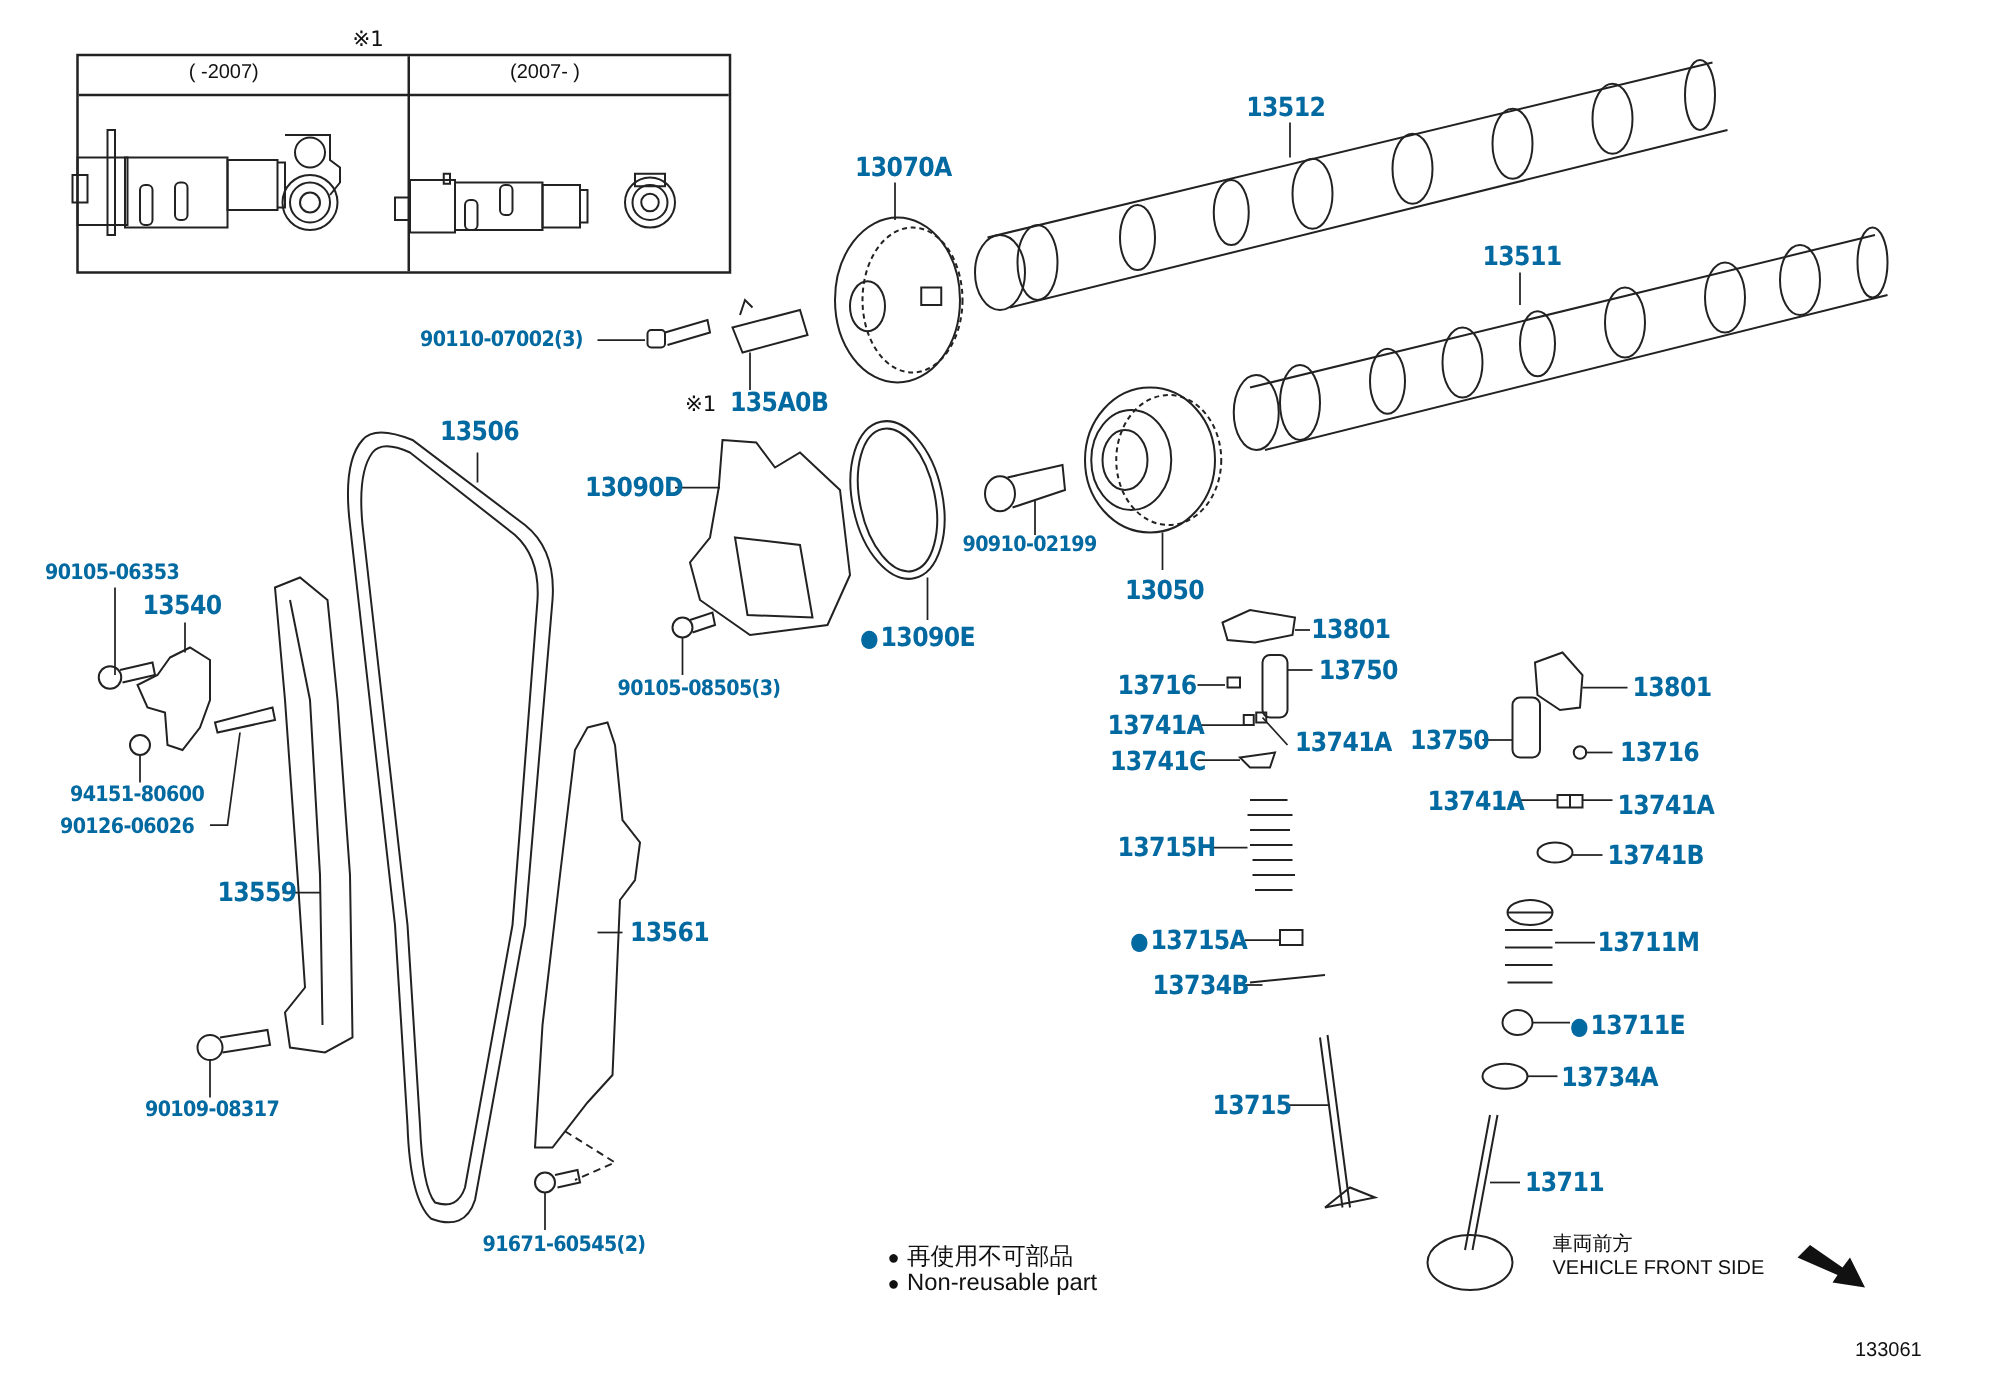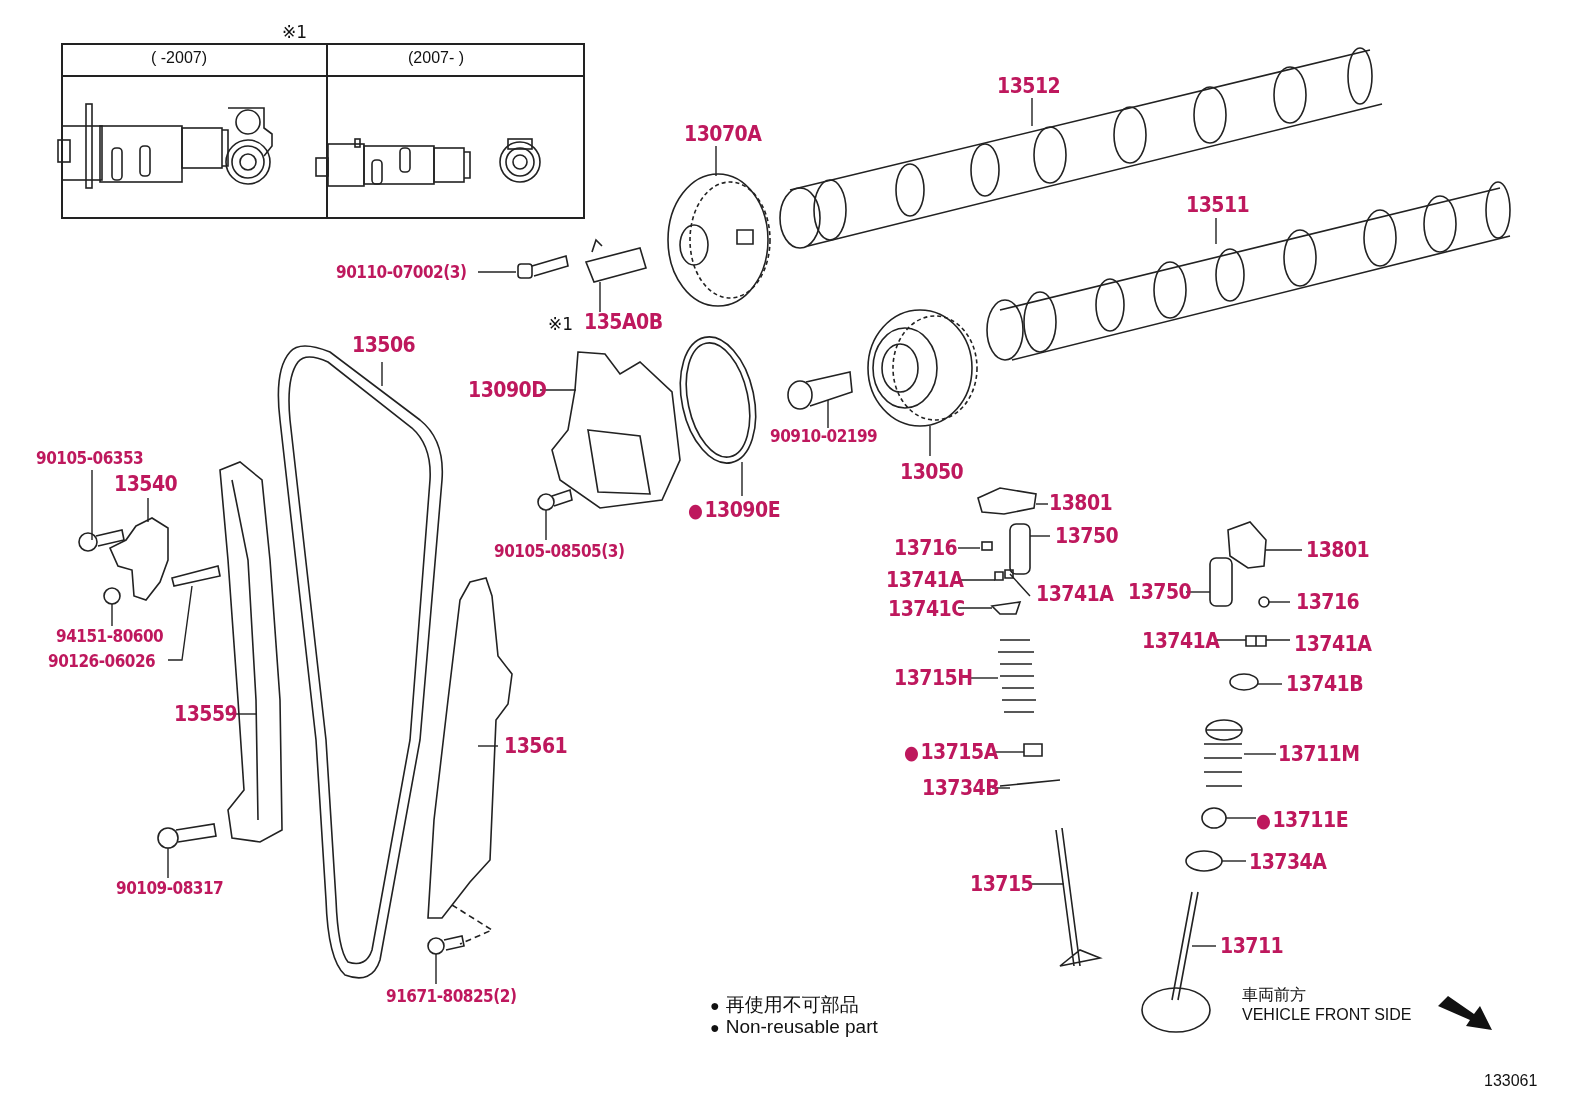--- a/index.html
+++ b/index.html
@@ -1,20 +1,20 @@
 <!DOCTYPE html>
 <html><head>
 <meta charset="utf-8">
 <style>
   html, body { margin: 0; padding: 0; background: #ffffff; }
   body { width: 1592px; height: 1099px; position: relative; overflow: hidden;
          font-family: "DejaVu Sans", sans-serif; color: #111; }
   svg.art { position: absolute; left: 0; top: 0; }
   .lbl { position: absolute; font-family: "DejaVu Sans Condensed", "DejaVu Sans", sans-serif;
-         font-weight: bold; font-size: 21px; letter-spacing: -0.5px; white-space: nowrap; color: #be185d; }
+         font-weight: bold; font-size: 21px; letter-spacing: -0.5px; white-space: nowrap; color: #0369a1; }
   .lbl.small { font-size: 17px; font-weight: bold; }
   .nr::before { content: "●"; font-size: 19px; margin-right: 2px; }
   .legend { position: absolute; font-family: "Liberation Sans", sans-serif; font-size: 19px; white-space: nowrap; }
   .legend .dot { font-size: 16px; margin-right: 6px; }
   .inset { position: absolute; left: 33px; top: 43px; width: 524px; height: 176px; border: 2px solid #222; box-sizing: border-box; margin-left: 28px; }
   .inset .hdr { position: absolute; top: 0; height: 30px; border-bottom: 2px solid #222; width: 100%; }
   .inset .div { position: absolute; left: 263px; top: 0; bottom: 0; border-left: 2px solid #222; }
   .inset .cap { position: absolute; top: 4px; font-family: "Liberation Sans", sans-serif; font-size: 16px; }
   .mark { position: absolute; font-family: "DejaVu Sans", sans-serif; font-size: 17px; }
 </style>
@@ -233,21 +233,21 @@
 <div class="lbl" style="left:900px;top:460px;">13050</div>
 <div class="lbl nr" style="left:688px;top:498px;">13090E</div>
 <div class="lbl small" style="left:494px;top:541px;">90105-08505(3)</div>
 <div class="lbl small" style="left:36px;top:448px;">90105-06353</div>
 <div class="lbl" style="left:114px;top:472px;">13540</div>
 <div class="lbl small" style="left:56px;top:626px;">94151-80600</div>
 <div class="lbl small" style="left:48px;top:651px;">90126-06026</div>
 <div class="lbl" style="left:162px;top:702px;margin-left:12px;">13559</div>
 <div class="lbl" style="left:504px;top:734px;">13561</div>
 <div class="lbl small" style="left:116px;top:878px;">90109-08317</div>
-<div class="lbl small" style="left:386px;top:986px;">91671-80825(2)</div>
+<div class="lbl small" style="left:386px;top:986px;">91671-60545(2)</div>
 
 <div class="lbl" style="left:1049px;top:491px;">13801</div>
 <div class="lbl" style="left:894px;top:536px;">13716</div>
 <div class="lbl" style="left:1055px;top:524px;">13750</div>
 <div class="lbl" style="left:886px;top:568px;">13741A</div>
 <div class="lbl" style="left:1036px;top:582px;">13741A</div>
 <div class="lbl" style="left:888px;top:597px;">13741C</div>
 <div class="lbl" style="left:894px;top:666px;">13715H</div>
 <div class="lbl nr" style="left:904px;top:740px;">13715A</div>
 <div class="lbl" style="left:922px;top:776px;">13734B</div>

